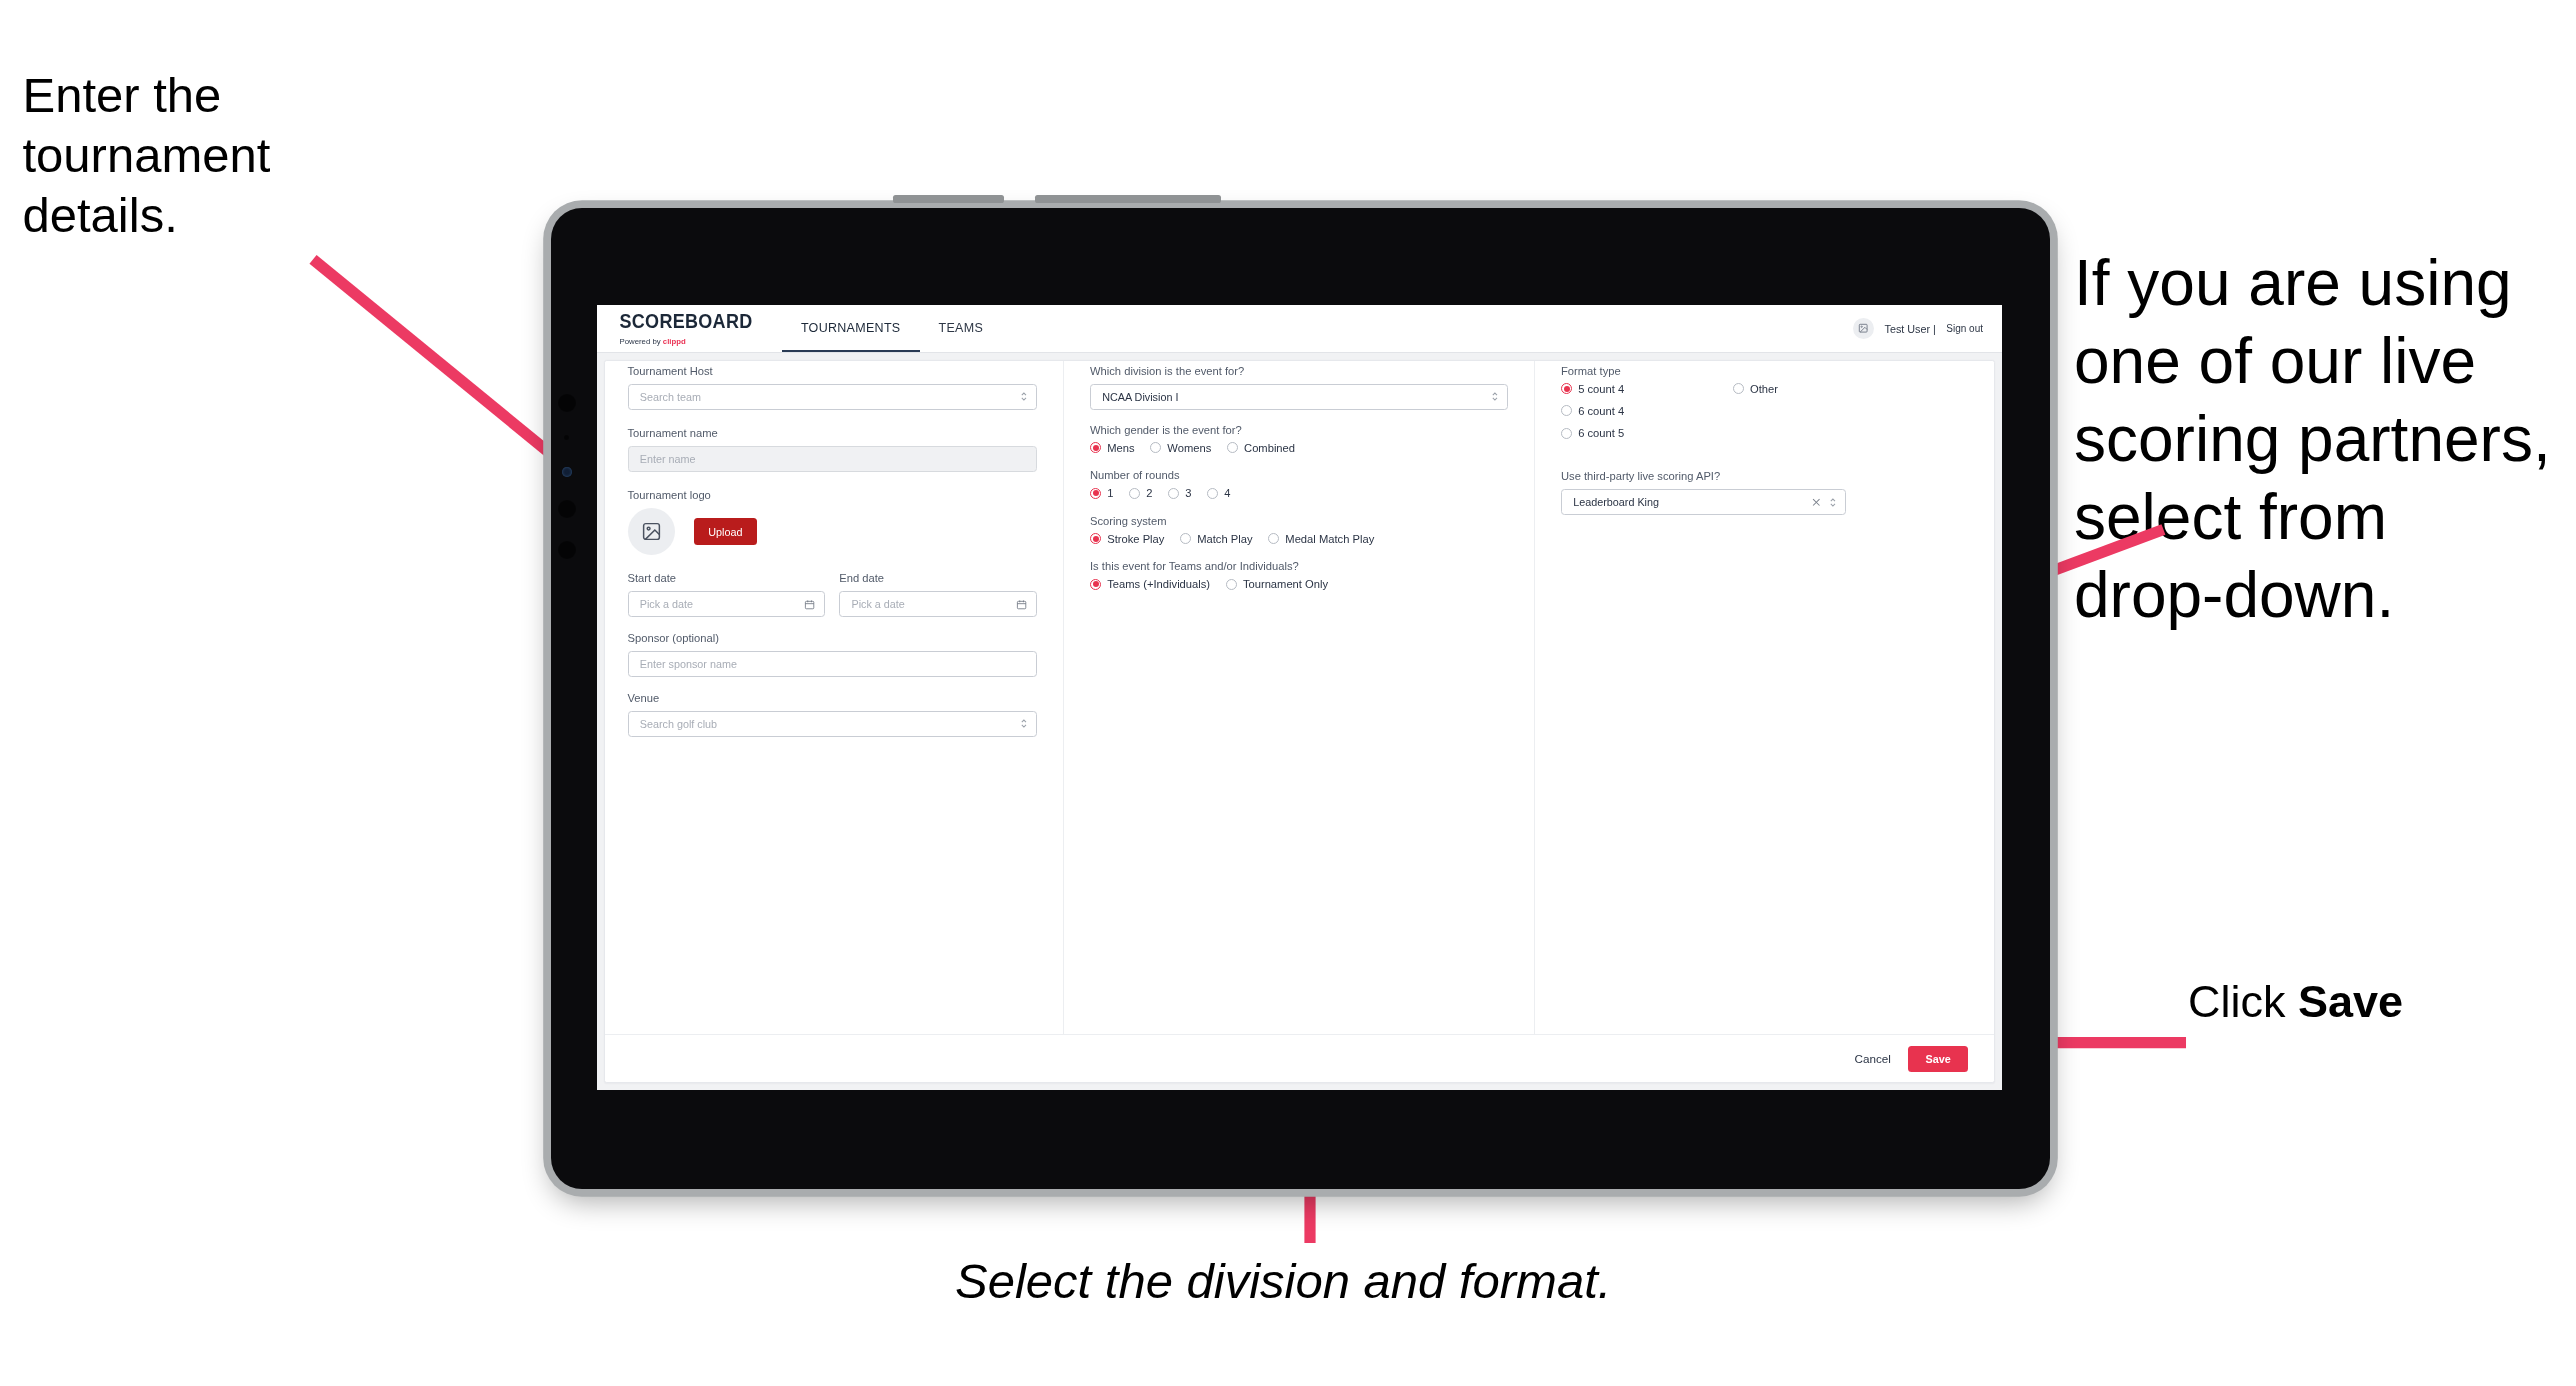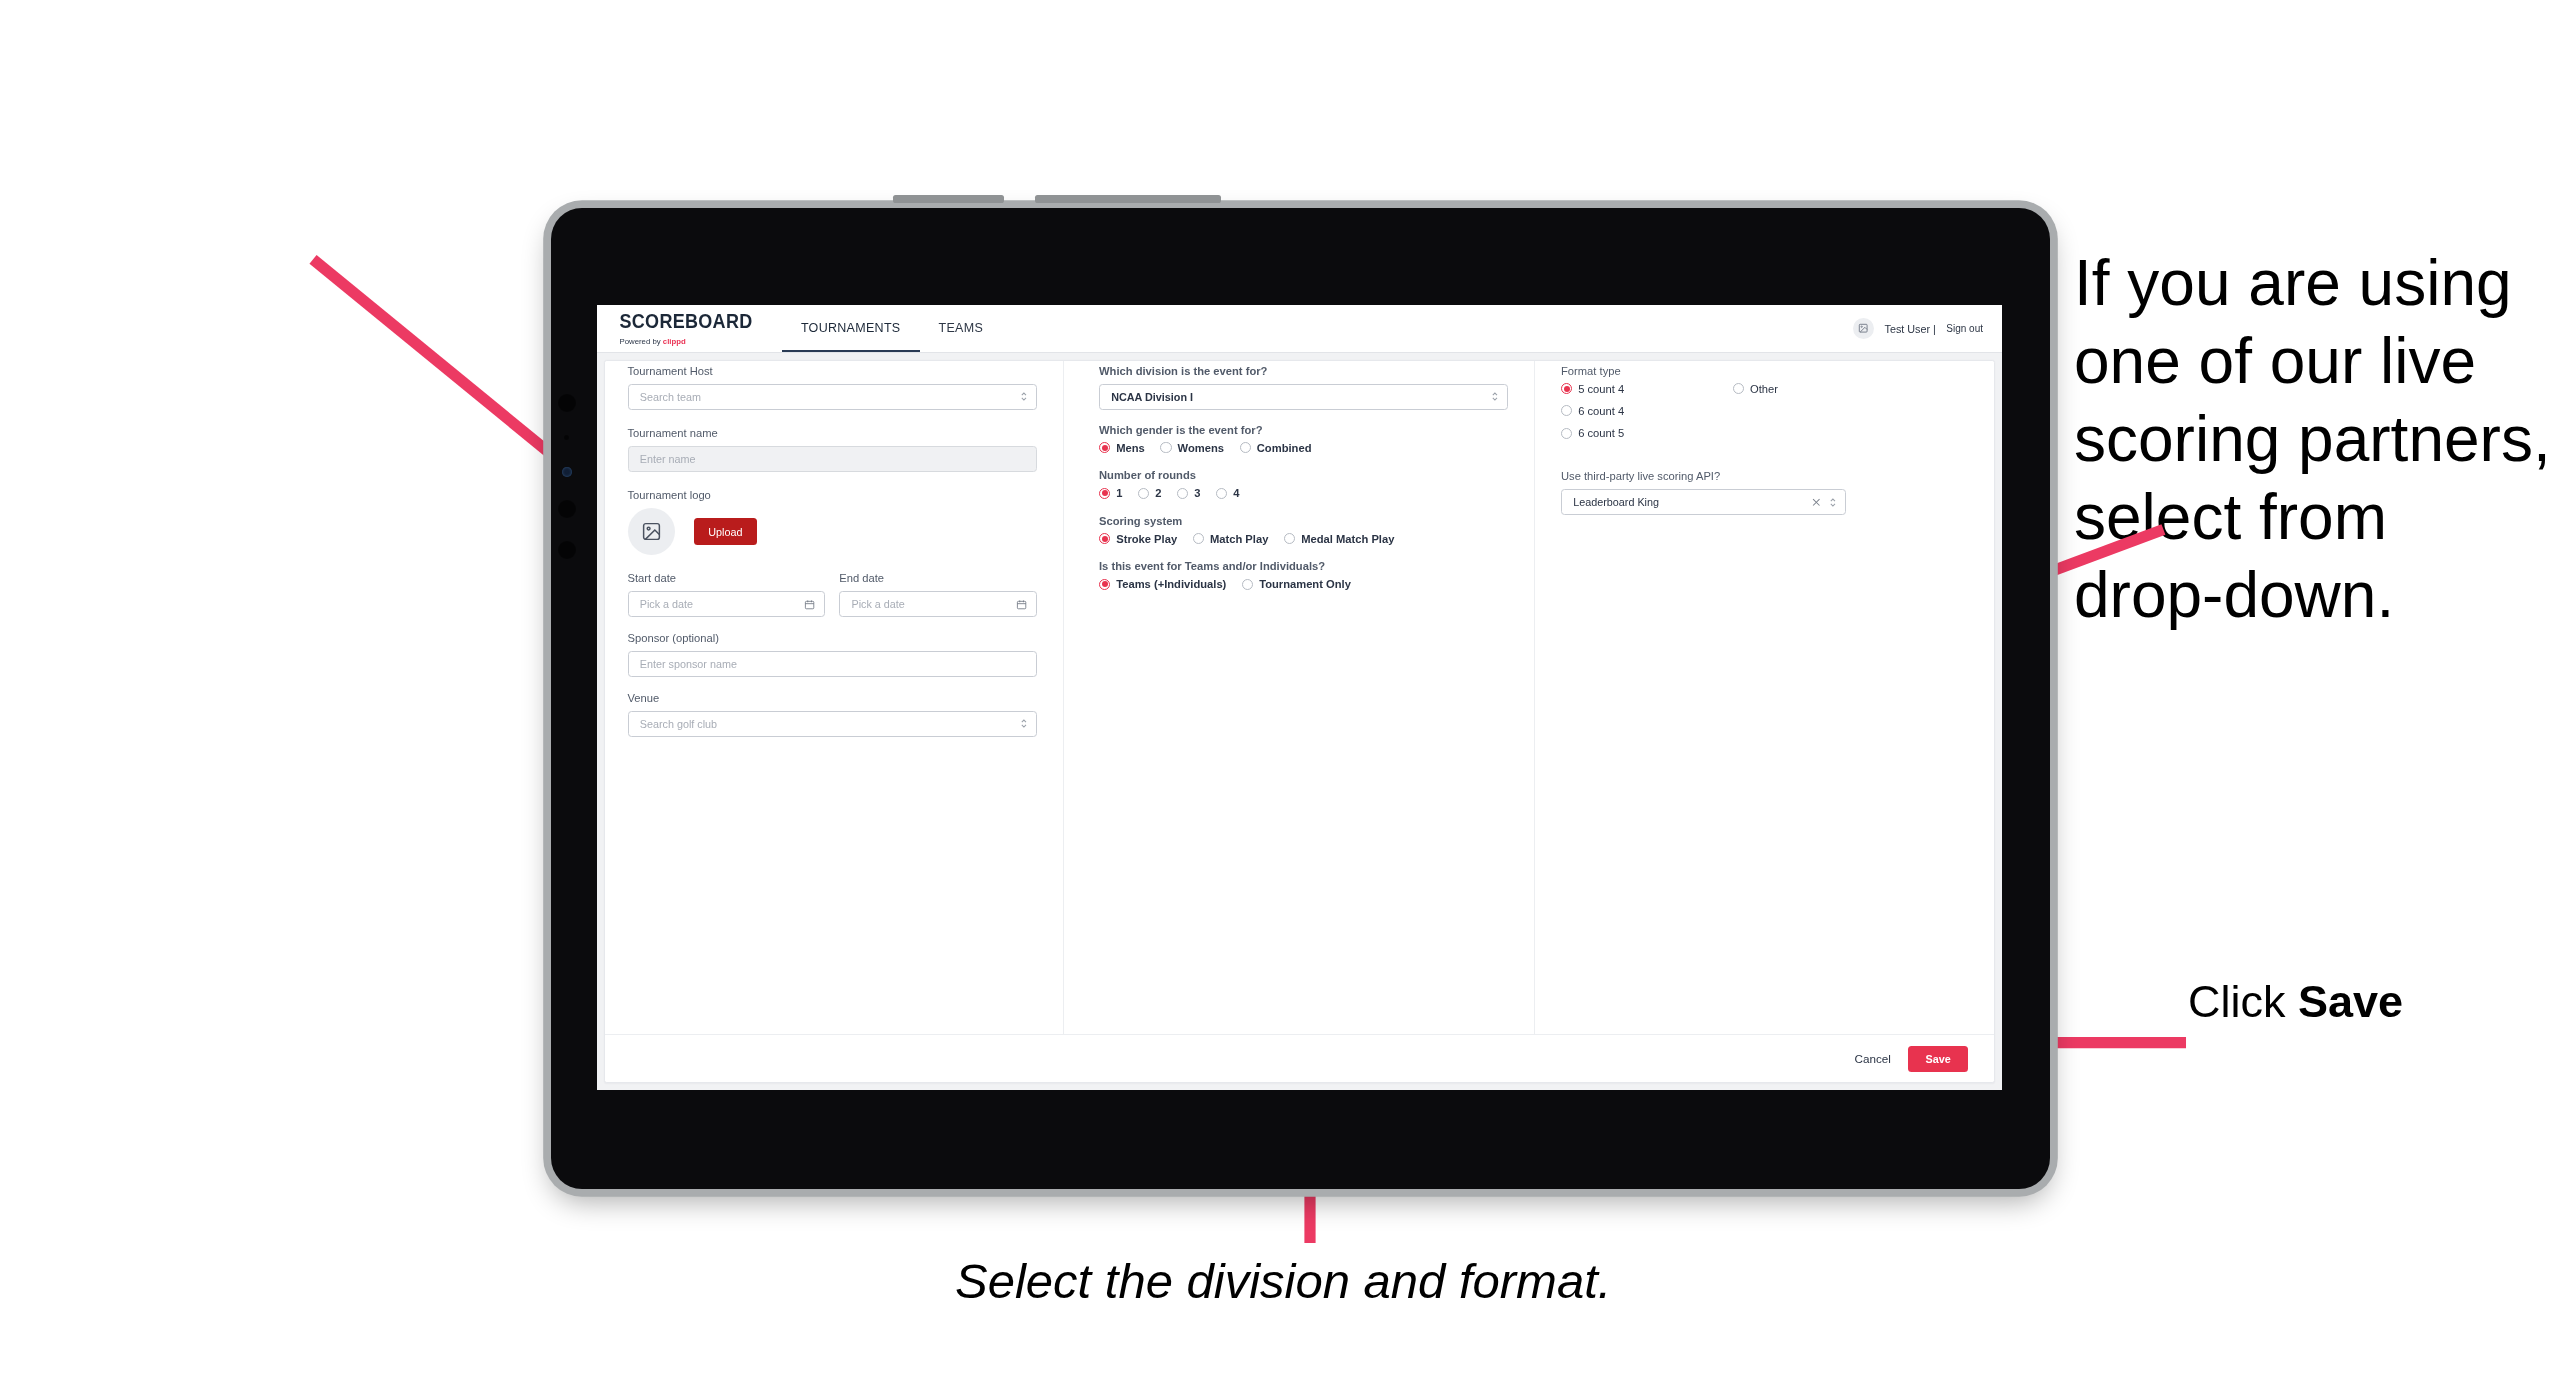--- a/index.html
+++ b/index.html
@@ -107,21 +107,21 @@
   }
   #page-title { font-size: 14px; color:#2b3445; }
   #back-btn {
     margin-left:auto; display:flex; align-items:center; gap:6px;
     font-size: 12px; color:#2b3445; cursor:pointer;
   }
 
   #columns { flex:1; display:flex; }
   .col { padding: 3.5px 26px 0 22.5px; position: relative; }
   .col.c1 { width: 458px; }
-  .col.c2 { width: 471px; border-left: 0.9px solid #eceef1; padding-left: 35px; font-weight: bold; }
+  .col.c2 { width: 471px; border-left: 0.9px solid #eceef1; padding-left: 26px; }
   .col.c3 { flex:1; border-left: 0.9px solid #eceef1; padding-left: 26px; }
 
   .flabel { font-size: 11.2px; color:#515a69; margin: 0 0 7px 0; }
   .flabel.tight { margin-bottom: 6px; }
   .gap { height: 17.3px; }
 
   .inp {
     height: 26px; border:0.9px solid #c9cdd4; border-radius:3.5px;
     background:#fff; display:flex; align-items:center;
     padding: 0 8.6px 0 11.2px; font-size: 10.8px; color:#a8adb6;
@@ -173,20 +173,23 @@
     background:#e8334f; color:#fff; font-size:10.8px; font-weight:600;
     padding: 7px 17.3px; border-radius:3.5px; cursor:pointer;
   }
   svg { display:block; }
 </style>
 </head>
 <body>
 
 <div id="stage">
 
+  <div class="anno" id="anno-left">Enter the
+tournament
+details.</div>
   <div class="anno" id="anno-right">If you are using
 one of our live
 scoring partners,
 select from
 drop-down.</div>
   <div class="anno" id="anno-bottom">Select the division and format.</div>
   <div class="anno" id="anno-save"><span>Click </span><b>Save</b></div>
 
   <svg class="arrow" style="left:294px; top:242px;" width="346" height="277" viewBox="0 0 400 320">
     <defs>

